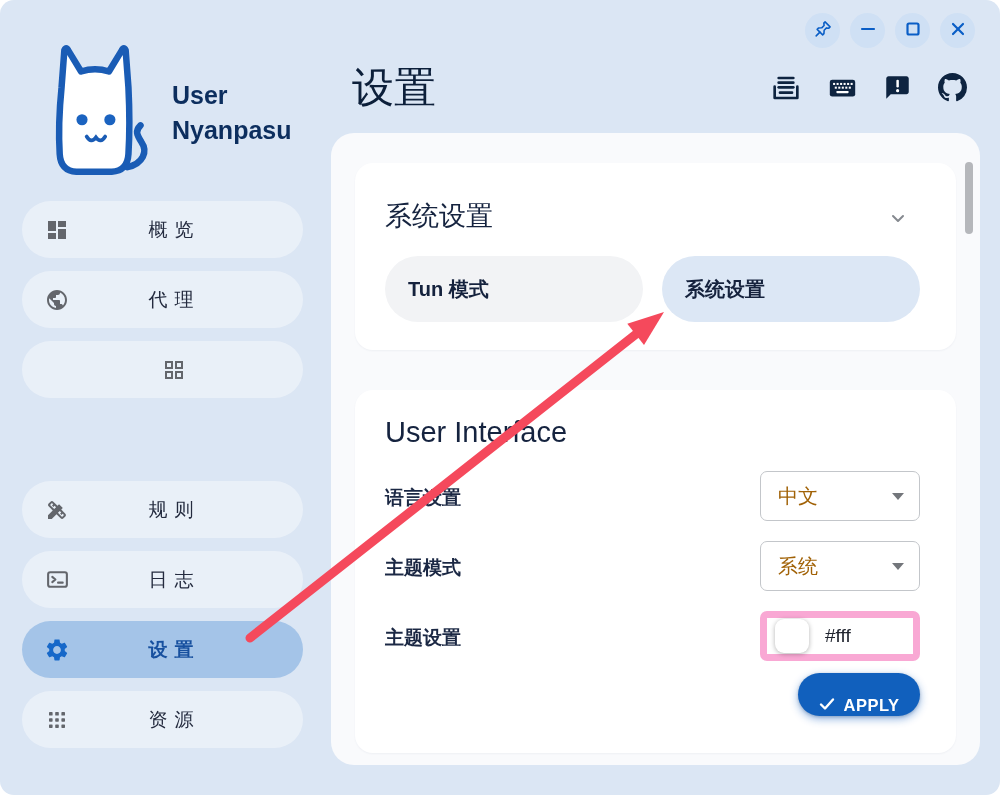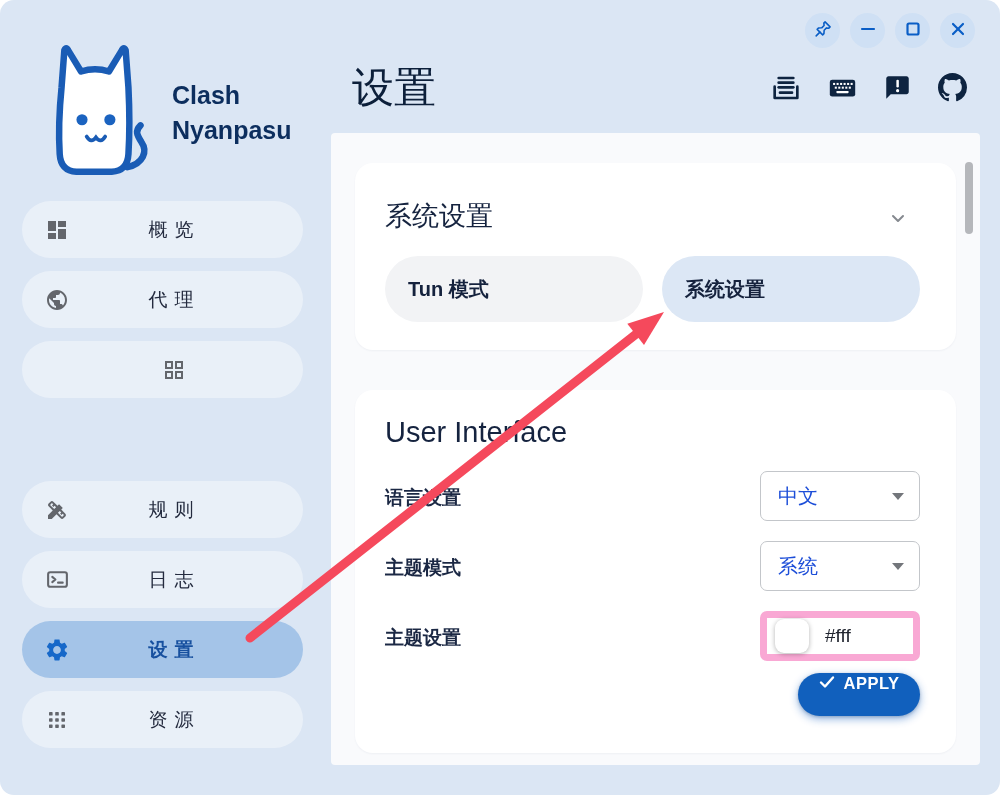--- a/index.html
+++ b/index.html
@@ -28,21 +28,21 @@
   .nav-item.selected .nav-label{color:#17509f;font-weight:600;}
 
   
   .page-title{position:absolute;left:352px;top:60px;font-size:42px;font-weight:500;color:#0c1f3a;}
   .hdr-btn{position:absolute;top:71px;width:36px;height:36px;border:none;background:transparent;
            padding:0;cursor:pointer;display:flex;align-items:center;justify-content:center;}
   .hdr-1{left:768px}.hdr-2{left:824px}.hdr-3{left:879px}.hdr-4{left:934px}
 
   
   .container{position:absolute;left:331px;top:133px;width:649px;height:632px;
-             background:#f9fafc;border-radius:4px;overflow:hidden;}
+             background:#f9fafc;border-radius:23px;overflow:hidden;}
   .scroll-thumb{position:absolute;left:634px;top:29px;width:8px;height:72px;
                 background:#b5b7bb;border-radius:4px;cursor:pointer;}
 
   .card{position:absolute;left:24px;width:601px;background:#ffffff;border-radius:18px;
         box-shadow:0 1px 2px rgba(30,50,90,0.05);}
   .card1{top:30px;height:187px;}
   .card2{top:257px;height:363px;}
 
   .card-title{position:absolute;left:30px;font-size:27px;font-weight:500;color:#15233f;}
   .c1-title{top:35px;}
@@ -54,35 +54,35 @@
         font-family:inherit;font-size:20px;font-weight:bold;color:#15223d;}
   .chip-1{left:30px;text-align:right;}
   .chip-2{left:307px;background:#dce7f5;}
 
   .c2-title{top:26px;font-size:29px;}
   .row-label{position:absolute;left:30px;font-size:19px;font-weight:600;color:#1b2844;}
   .rl-1{top:95px}.rl-2{top:165px}.rl-3{top:235px}
 
   .select{position:absolute;left:405px;width:160px;height:50px;border:1px solid #c3c6ca;border-radius:7px;
           background:#fff;display:flex;align-items:center;padding-left:17px;cursor:pointer;
-          font-size:20px;color:#1d4ed8;box-sizing:border-box;}
+          font-size:20px;color:#a16207;box-sizing:border-box;}
   .sel-1{top:81px}.sel-2{top:151px}
   .caret{position:absolute;right:15px;top:21px;width:0;height:0;
          border-left:6px solid transparent;border-right:6px solid transparent;
          border-top:7px solid #73767b;}
 
   .color-field{position:absolute;left:405px;top:221px;width:160px;height:50px;border:7px solid #f9a8d4;
                border-radius:7px;background:#fff;display:flex;align-items:center;cursor:pointer;
                box-sizing:border-box;}
   .swatch{width:34px;height:34px;margin-left:8px;border-radius:9px;background:#ffffff;
           box-shadow:0 1px 5px rgba(0,0,0,0.30);flex:none;}
   .color-value{margin-left:16px;font-size:19px;color:#20242e;}
 
   .apply-btn{position:absolute;left:443px;top:283px;width:122px;height:43px;border:none;border-radius:22px;
-             background:#1160bd;color:#ffffff;display:flex;align-items:flex-start;justify-content:center;gap:9px;
+             background:#1160bd;color:#ffffff;display:flex;align-items:flex-end;justify-content:center;gap:9px;
              font-family:inherit;font-size:16.5px;font-weight:bold;letter-spacing:0.5px;cursor:pointer;
              box-shadow:0 3px 8px rgba(16,90,190,0.45),0 1px 3px rgba(0,0,0,0.2);}
 
   .arrow-overlay{position:absolute;inset:0;pointer-events:none;z-index:50;}
 </style>
 </head>
 <body>
 
 <div class="window">
 
@@ -120,21 +120,21 @@
   <div class="logo">
     <svg width="130" height="145" viewBox="0 0 140 150">
       <path d="M37 10 Q39 6 41 10 L55 33 Q70 28 85 33 L99 10 Q101 6 103 10 L106 50 Q108 90 106 122 Q105 140 88 141 L50 141 Q33 140 32 122 Q30 90 34 50 Z" fill="#ffffff" stroke="#1a5cb5" stroke-width="7" stroke-linejoin="round"></path>
       <path d="M105 136 C122 132 127 119 120 109 C115 101 113 97 119 91" fill="none" stroke="#1a5cb5" stroke-width="7" stroke-linecap="round"></path>
       <circle cx="56" cy="85" r="6" fill="#1b63c0"></circle>
       <circle cx="86" cy="85" r="6" fill="#1b63c0"></circle>
       <path d="M61 103 Q66 111 71 104 Q76 111 81 103" fill="none" stroke="#1a5cb5" stroke-width="4" stroke-linecap="round"></path>
     </svg>
   </div>
   <div class="app-name">
-    <div>Clash</div>
+    <div>User</div>
     <div>Nyanpasu</div>
   </div>
 
   <div class="nav-item" style="top:201px">
     <span class="nav-icon">
       <svg width="24" height="24" viewBox="0 0 24 24" fill="#63666c">
           <path d="M3 13h8V3H3v10zm0 8h8v-6H3v6zm10 0h8V11h-8v10zm0-18v6h8V3h-8z"></path>
         </svg>
     </span>
     <span class="nav-label">概览</span>

